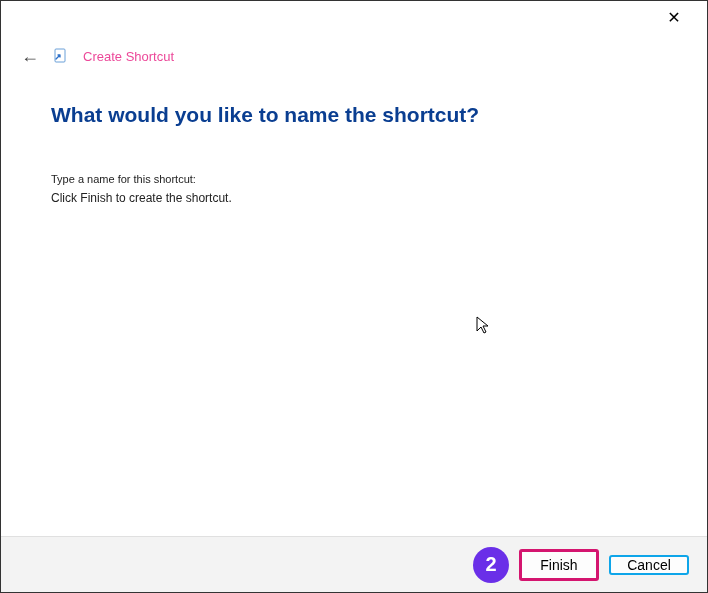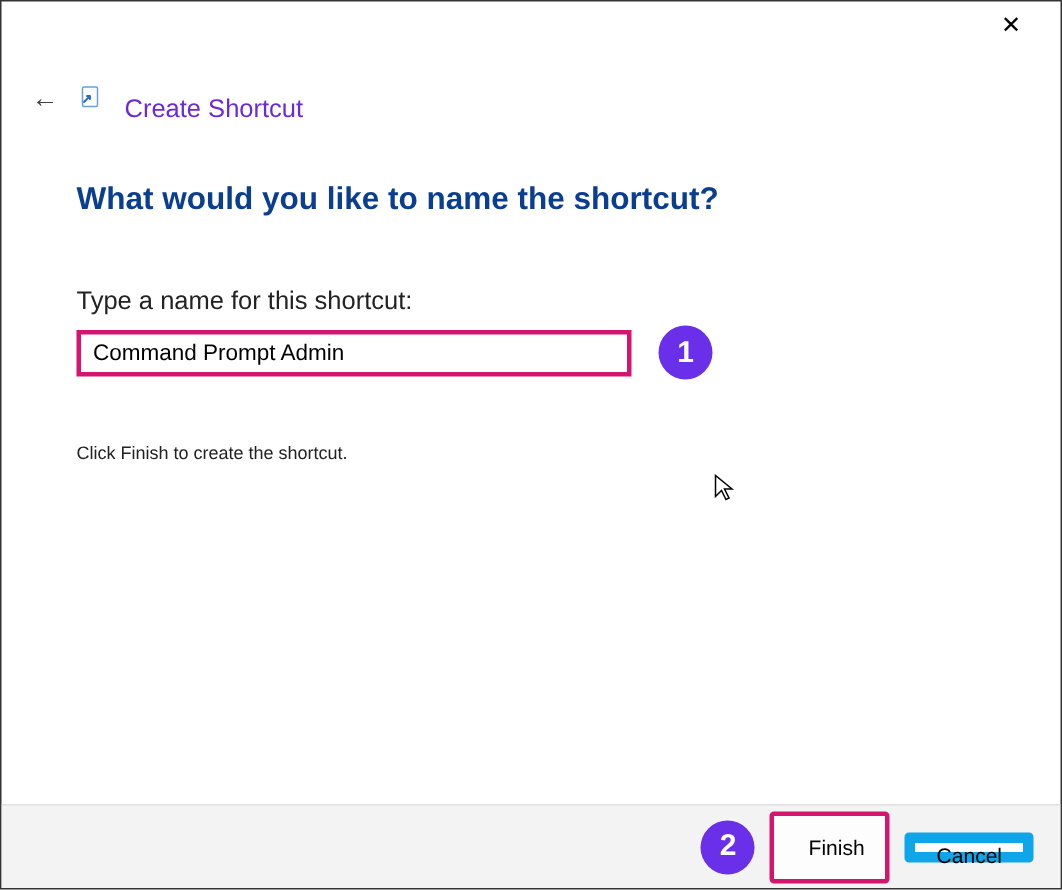--- a/index.html
+++ b/index.html
@@ -45,35 +45,34 @@
     .shortcut-ico {
       width: 16px;
       height: 16px;
       display: inline-flex;
       align-items: center;
       justify-content: center;
       position: relative;
     }
     .shortcut-ico svg { display: block; }
     .wizard-title {
-      font-size: 17px;
-      color: #6d28d9;
-      margin-top: 16px;
+      font-size: 13px;
+      color: #ec4899;
     }
     .content {
       padding: 30px 50px 0 50px;
     }
     .heading {
       font-size: 21px;
       color: #0a3e91;
       font-weight: 700;
       margin-bottom: 46px;
     }
     .label-text {
-      font-size: 17px;
+      font-size: 11px;
       color: #222;
       margin-bottom: 6px;
     }
     .input-wrap {
       display: flex;
       align-items: center;
       gap: 18px;
       margin-bottom: 42px;
     }
     .name-input {
@@ -128,28 +127,27 @@
       align-items: center;
       gap: 10px;
     }
     .btn {
       min-width: 80px;
       height: 20px;
       padding: 0 14px;
       font-size: 14px;
       font-family: inherit;
       background: #fdfdfd;
-      border: 7px solid #0ea5e9;
+      border: 2px solid #0ea5e9;
       border-radius: 3px;
       cursor: pointer;
     }
     .btn.highlighted {
       border: 3px solid #d4156f;
-      height: 48px;
-      text-align: right;
+      height: 32px;
     }
   </style>
 </head>
 <body>
 
 <div class="titlebar">
   <button class="close-btn">
     <span>✕</span>
   </button>
 </div>
@@ -163,24 +161,20 @@
     </svg>
   </span>
   <span class="wizard-title">Create Shortcut</span>
 </div>
 
 <div class="content">
   <h1 class="heading">What would you like to name the shortcut?</h1>
 
   <div class="label-text">Type a name for this shortcut:</div>
 
-  <div class="input-wrap">
-    <input class="name-input" type="text" value="Command Prompt Admin" style="">
-    <div class="annotation-badge">1</div>
-  </div>
 
   <div class="hint-text">Click Finish to create the shortcut.</div>
 </div>
 
 <div class="cursor">
   <svg width="16" height="20" viewBox="0 0 16 20">
     <path d="M1 1 L1 15 L5 11 L8 17 L10 16 L7 10 L12 10 Z" fill="#fff" stroke="#000" stroke-width="1"></path>
   </svg>
 </div>
 

